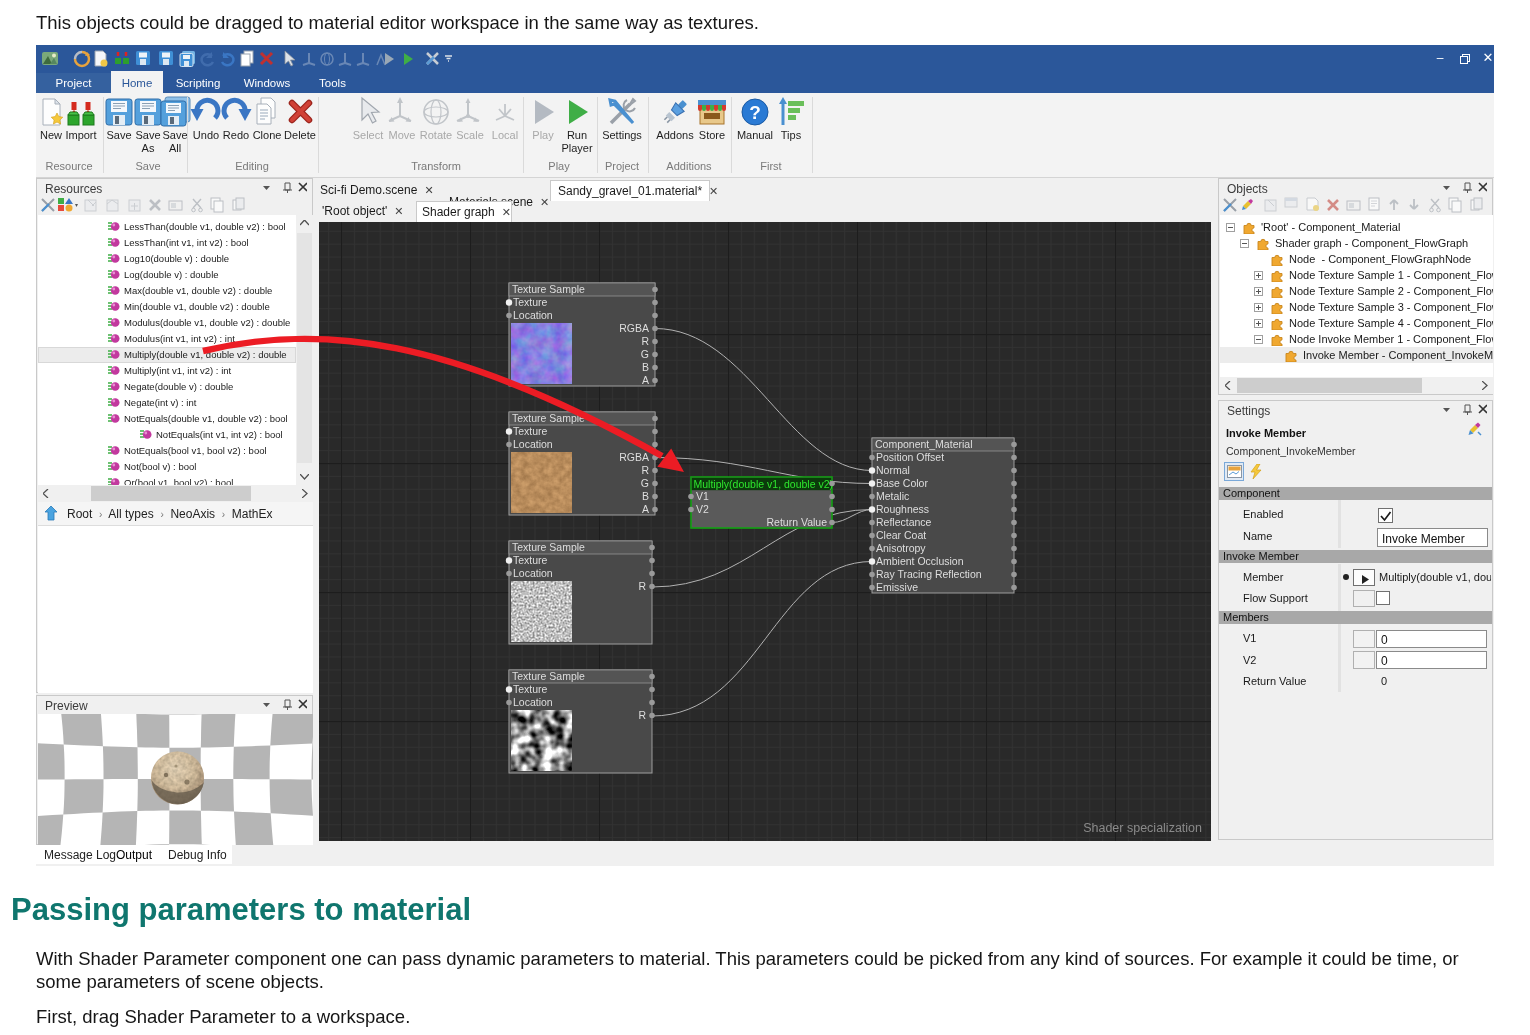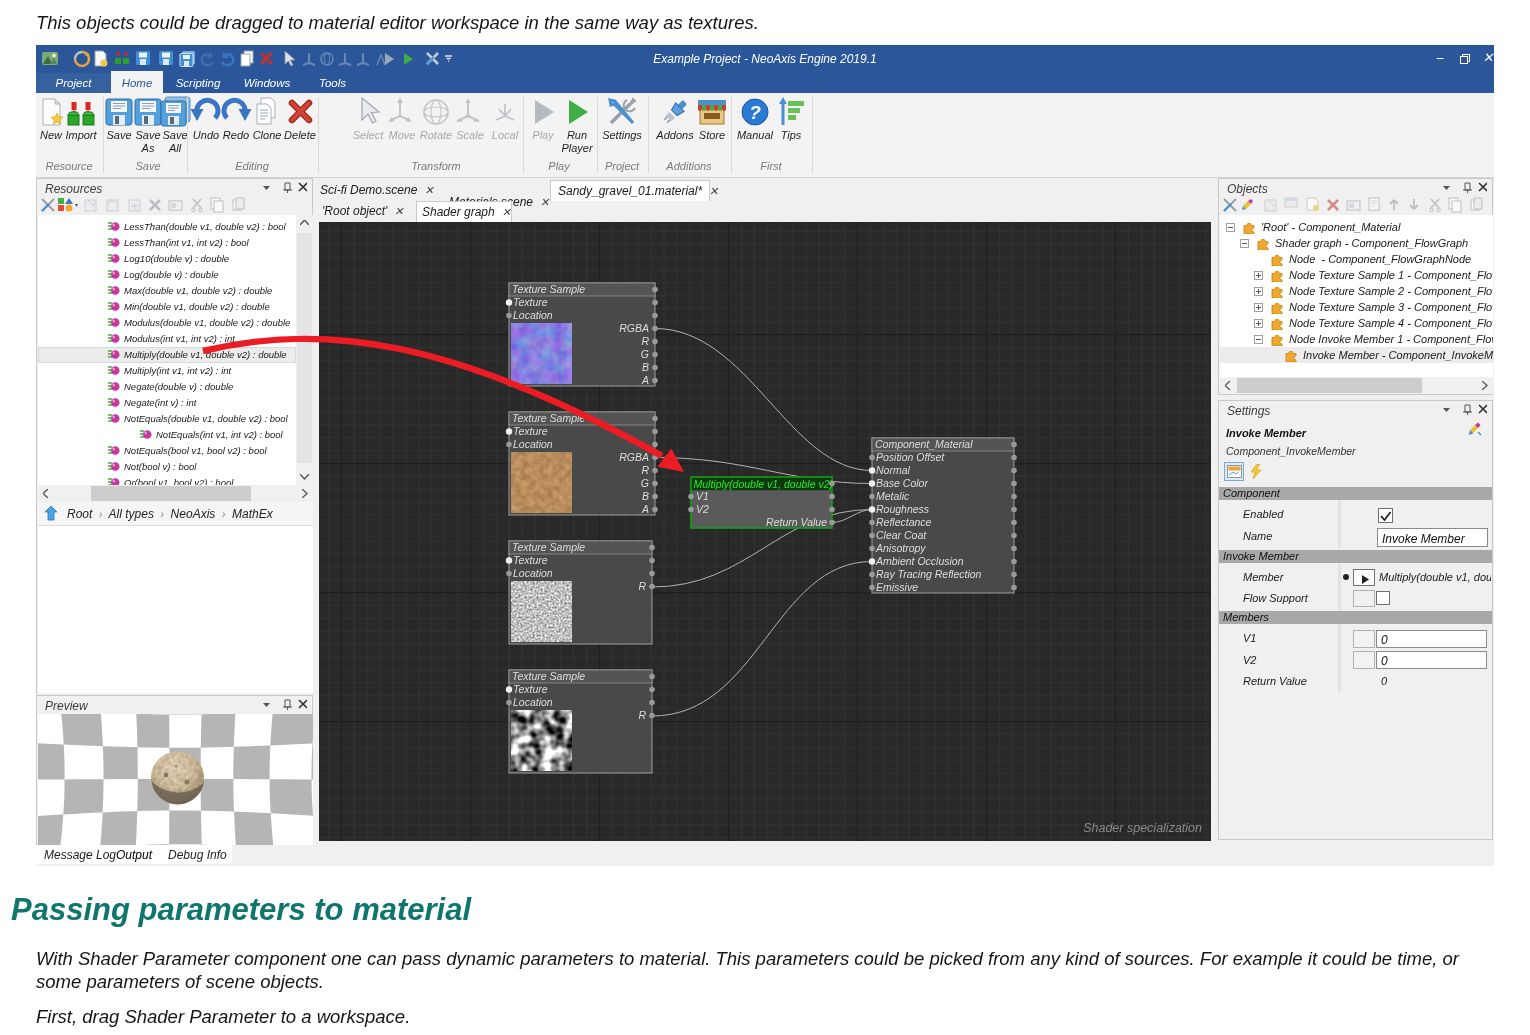--- a/index.html
+++ b/index.html
@@ -1,17 +1,17 @@
 <!DOCTYPE html>
 <html><head>
 <meta charset="utf-8">
 <style>
 * { margin:0; padding:0; box-sizing:border-box; }
 html,body { width:1530px; height:1035px; background:#fff; font-family:"Liberation Sans", sans-serif; overflow:hidden; }
-#page { position:relative; width:1530px; height:1035px;font-style:italic; }
+#page { position:relative; width:1530px; height:1035px; }
 .abs { position:absolute; }
 #toptext { left:36px; top:12px; font-size:18.5px; color:#161616; }
 #win { left:36px; top:45px; width:1458px; height:821px; background:#f0f0f0; }
 
 #titlebar { left:0; top:0; width:1458px; height:28px; background:#2b579a; }
 #titletext { left:0; top:7px; width:1458px; text-align:center; font-size:12px; color:#fff; }
 .winbtn { top:7px; color:#fff; font-size:12px; }
 
 #menurow { left:0; top:28px; width:1458px; height:20px; background:#2b579a; }
 .rtab { position:absolute; top:0; height:20px; line-height:20px; font-size:11.5px; color:#fff; text-align:center; }
@@ -48,21 +48,20 @@
 h2 { position:absolute; left:11px; top:892px; font-size:31px; color:#0f766e; font-weight:bold; letter-spacing:0px; }
 .para { position:absolute; left:36px; font-size:18.5px; color:#161616; line-height:22.5px; }
 .nt { font-size:10.5px; fill:#dedede; font-family:"Liberation Sans", sans-serif; }
 </style>
 </head>
 <body>
 <div id="page">
   <div class="abs" id="toptext">This objects could be dragged to material editor workspace in the same way as textures.</div>
   <div class="abs" id="win">
     <div class="abs" id="titlebar"></div>
-    <div class="abs" id="titletext">Example Project - NeoAxis Engine 2019.1</div>
     <div class="abs" id="qat">
       <svg width="1458" height="28" style="position:absolute;left:0;top:0">
         <g transform="translate(6,7)">
             <rect width="16" height="13" rx="2" fill="#7aa97a"></rect>
             <path d="M1 12 L6 4 L10 12 Z" fill="#3e6b3e"></path>
             <path d="M8 12 L12 6 L15 12 Z" fill="#55875f"></path>
             <circle cx="12" cy="3.5" r="2" fill="#e8edc8"></circle>
           </g>
         <g transform="translate(39,7)">
             <path d="M7 0 A7 7 0 1 1 0 7" fill="none" stroke="#e8a33d" stroke-width="2.5"></path>

